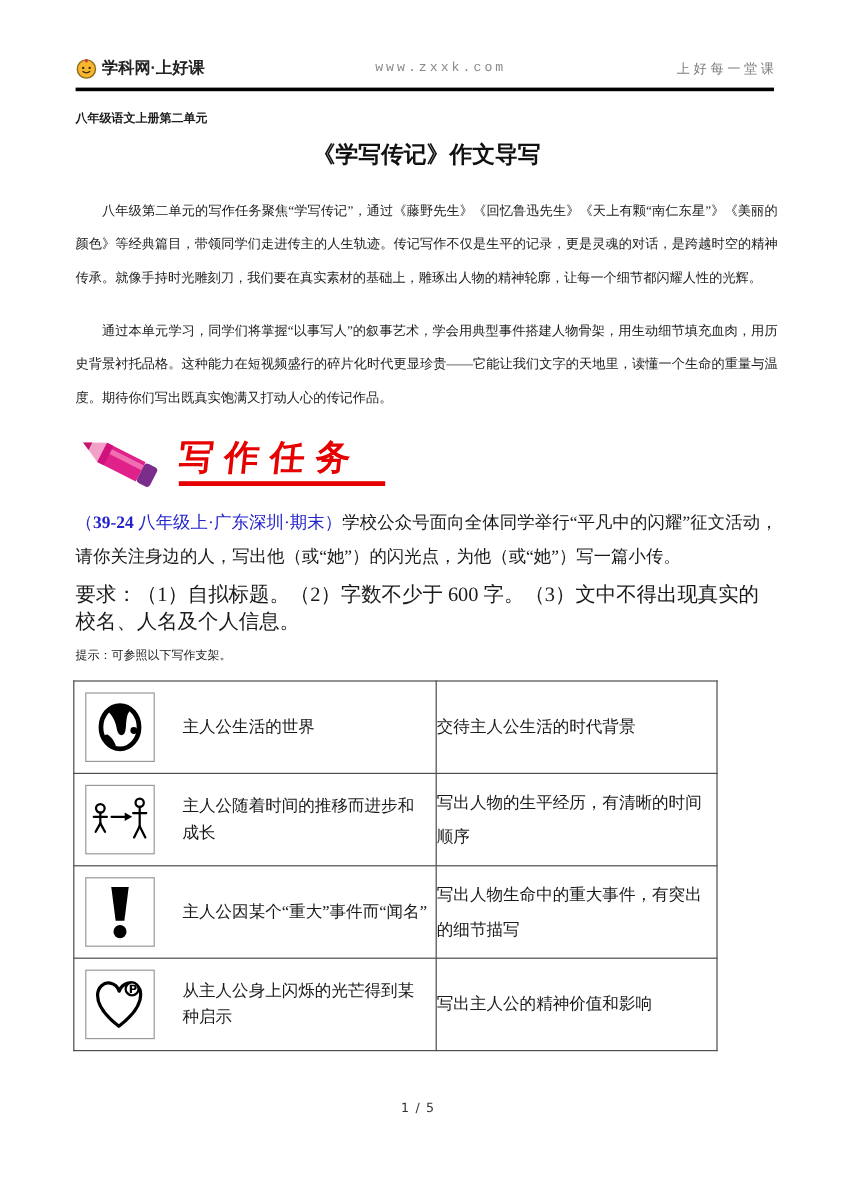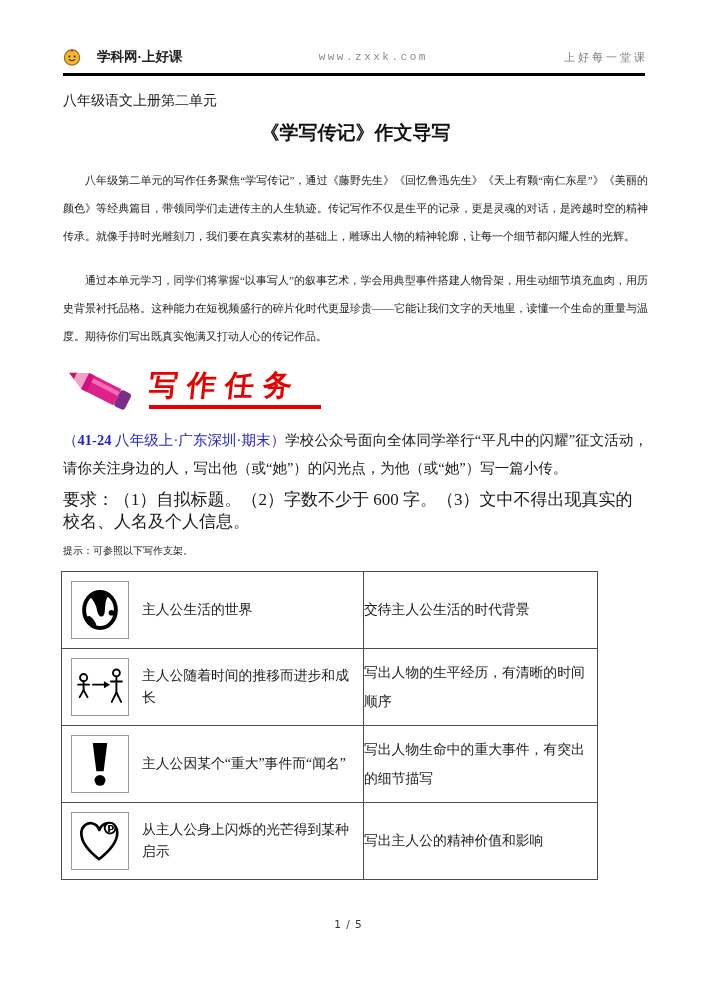--- a/index.html
+++ b/index.html
@@ -4,28 +4,28 @@
 <style>
   html,body{margin:0;padding:0;}
   body{
     width:707px;height:999px;background:#ffffff;position:relative;
     font-family:"Liberation Serif", serif;color:#1a1a1a;overflow:hidden;
   }
   .page{padding:46px 59px 0 63px;}
 
   
   .header{display:flex;align-items:center;justify-content:space-between;height:22px;}
-  .logo{display:flex;align-items:center;gap:16px;}
+  .logo{display:flex;align-items:center;gap:4px;}
   .logo-text{font-family:"Liberation Sans", sans-serif;font-weight:700;font-size:13.5px;color:#222;}
   .site-url{font-family:Liberation Mono, monospace;font-size:11px;color:#8a8a8a;letter-spacing:2.5px;}
   .slogan{font-family:"Liberation Sans", sans-serif;font-size:11px;color:#7d7d7d;letter-spacing:3px;text-align:center;}
   .header-rule{height:2.5px;background:#000;margin-top:5px;width:582px;}
 
   
-  .unit-label{margin-top:16px;font-size:14px;font-weight:400;}
+  .unit-label{margin-top:16px;font-size:10px;font-weight:700;}
   .doc-title{margin-top:10px;text-align:center;font-family:"Liberation Sans", sans-serif;
     font-weight:700;font-size:19px;color:#111;}
 
   
   .para{font-size:11px;line-height:28px;text-align:justify;text-indent:2em;margin:20px 0 0 0;}
   .para2{margin-top:16px;}
 
   
   .task-banner{margin-top:10px;display:flex;align-items:center;height:60px;}
   .pencil-wrap{width:86px;height:60px;flex:0 0 auto;}
@@ -37,21 +37,21 @@
   
   .source-para{margin:6px 0 0 0;font-size:14.5px;line-height:28px;text-align:justify;}
   .blue{color:#2323cc;}
   .blue-bold{color:#2323cc;font-weight:700;}
   .req{margin:7px 0 0 0;font-size:17px;line-height:22px;}
   .hint{margin:7px 0 0 0;font-size:10px;line-height:22px;}
 
   
   table.scaffold{border-collapse:collapse;table-layout:fixed;width:536px;margin-top:9px;margin-left:-2px;}
   table.scaffold td{border:1.6px solid #4d4d4d;height:76px;padding:0;}
-  .cell-left{display:flex;align-items:center;gap:13px;padding:8px 6px 8px 9px;}
+  .cell-left{display:flex;align-items:center;gap:23px;padding:8px 6px 8px 9px;}
   .icon-box{width:56px;height:56px;border:1px solid #9a9a9a;flex:0 0 auto;
     display:flex;align-items:center;justify-content:center;background:#fff;}
   .scaffold-label{font-size:13.8px;line-height:22px;}
   .cell-right{padding:6px 12px 6px 16px;font-size:13.8px;line-height:29px;margin-left:32px;}
 
   
   .footer{position:absolute;left:0;right:10px;top:918px;text-align:center;
     font-family:"DejaVu Sans", sans-serif;font-size:10.5px;color:#333;letter-spacing:1px;}
 
   svg{display:block;}
@@ -97,21 +97,21 @@
           <rect x="56" y="21" width="12" height="18" rx="3" fill="#7b2d8b"></rect>
         </g>
       </svg>
     </div>
     <div class="task-title-col">
       <div class="task-title">写作任务</div>
       <div class="task-underline"></div>
     </div>
   </div>
 
-  <p class="source-para"><span class="blue">（</span><span class="blue-bold">41-24</span><span class="blue"> 八年级上·广东深圳·期末）</span><span>学校公众号面向全体同学举行“平凡中的闪耀”征文活动，请你关注身边的人，写出他（或“她”）的闪光点，为他（或“她”）写一篇小传。</span></p>
+  <p class="source-para"><span class="blue">（</span><span class="blue-bold">39-24</span><span class="blue"> 八年级上·广东深圳·期末）</span><span>学校公众号面向全体同学举行“平凡中的闪耀”征文活动，请你关注身边的人，写出他（或“她”）的闪光点，为他（或“她”）写一篇小传。</span></p>
 
   <p class="req">要求：（1）自拟标题。（2）字数不少于 600 字。（3）文中不得出现真实的校名、人名及个人信息。</p>
   <p class="hint">提示：可参照以下写作支架。</p>
 
   <table class="scaffold">
     <colgroup>
         <col style="width:302px">
         <col style="width:234px">
       </colgroup>
     <tbody>

